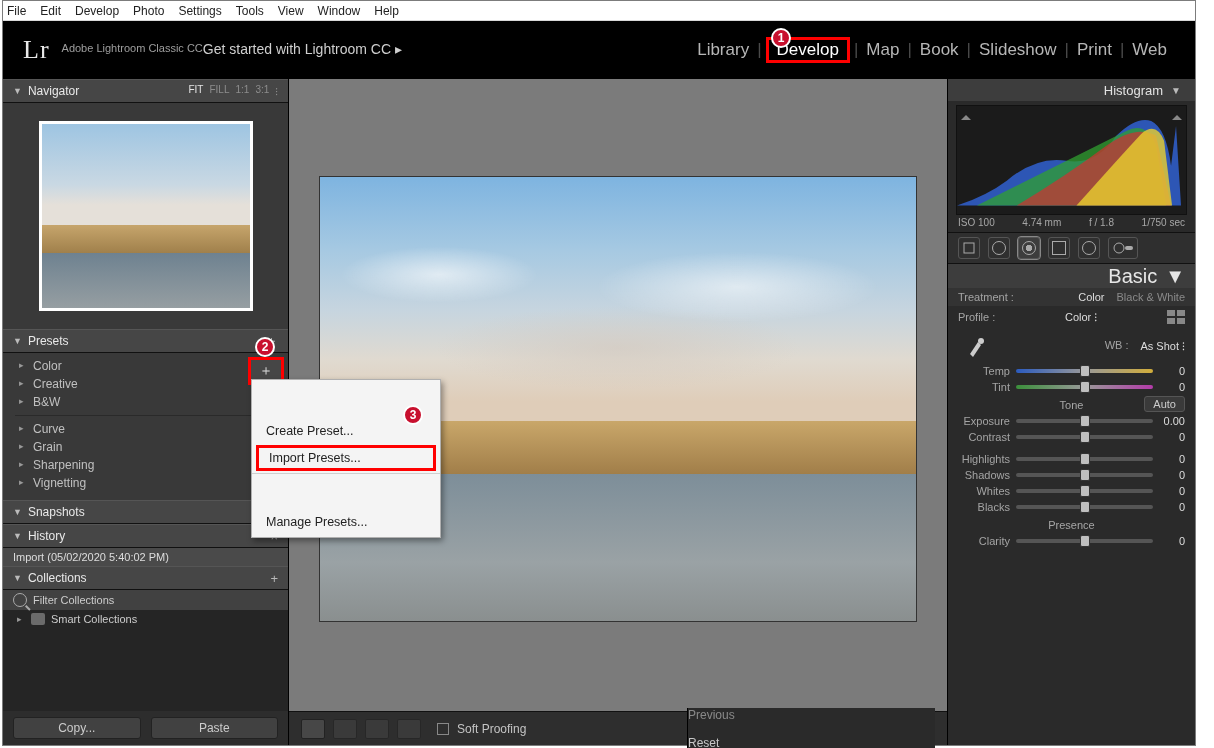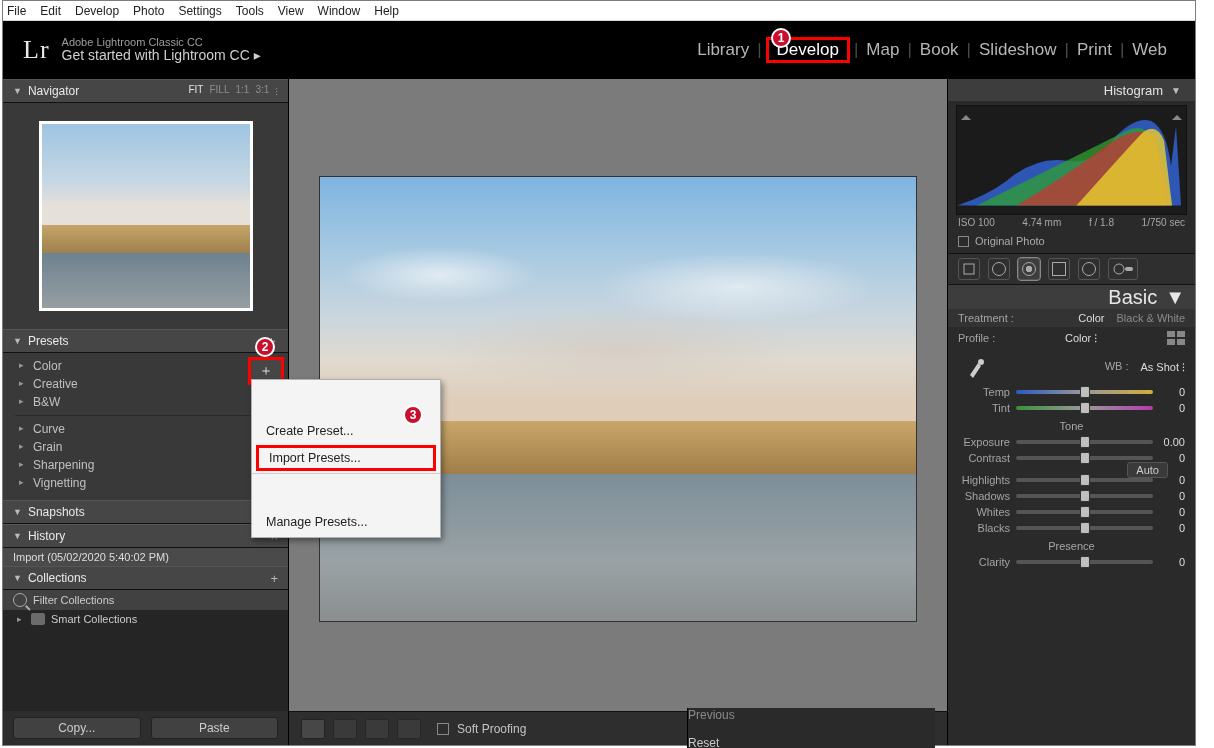--- a/index.html
+++ b/index.html
@@ -19,21 +19,21 @@
   *{box-sizing:border-box;font-family:"Segoe UI",Tahoma,sans-serif;}
   body{margin:0;background:#fff;overflow:hidden;width:1214px;height:748px;}
   .app-frame{position:absolute;left:2px;top:0;width:1194px;height:746px;border:1px solid #7c7c7c;background:var(--bg);}
   
   .os-menu{height:20px;background:#fff;display:flex;align-items:center;padding:0 4px;font-size:12px;color:#222;border-bottom:1px solid #d8d8d8;}
   .os-menu span{margin-right:14px;cursor:default;}
   
   .header{height:58px;background:#000;display:flex;align-items:center;padding:0 20px;}
   .identity{display:flex;align-items:center;}
   .logo{font-family:Georgia,serif;font-size:26px;color:#e8e8e8;letter-spacing:1px;margin-right:12px;}
-  .identity-text{display:flex;flex-direction:column;line-height:1.1;}
+  .identity-text{display:flex;line-height:1.1;}
   .identity-text .line1{font-size:11px;color:#9e9e9e;}
   .identity-text .line2{font-size:14px;color:#cfcfcf;}
   .modules{margin-left:auto;display:flex;align-items:center;font-size:17px;color:#b6b6b6;}
   .modules .mod{padding:0 8px;cursor:pointer;}
   .modules .sep{color:#4a4a4a;}
   .modules .active{color:#fff;}
   .callout{position:absolute;width:20px;height:20px;border-radius:50%;background:#c8102e;border:2px solid #fff;color:#fff;font-size:12px;font-weight:bold;display:flex;align-items:center;justify-content:center;z-index:50;}
   .callout.c1{left:768px;top:27px;}
   .callout.c2{left:252px;top:336px;}
   .callout.c3{left:400px;top:404px;}
@@ -114,21 +114,21 @@
   .grid-icon div{background:#888;}
   .dropper{width:20px;height:26px;margin:2px 0 2px 8px;}
   .slider-row{display:flex;align-items:center;padding:2px 10px;font-size:11px;}
   .slider-row .sl-lab{width:58px;text-align:right;color:#a4a4a4;padding-right:6px;}
   .slider-row .track{flex:1;height:4px;background:linear-gradient(90deg,#2b5bbf,#999 50%,#d1ad3b);border-radius:2px;position:relative;}
   .slider-row .track.gray{background:#555;}
   .slider-row .track.tint{background:linear-gradient(90deg,#3b8f3b,#999 50%,#b33ba9);}
   .slider-row .knob{position:absolute;left:50%;top:-4px;width:10px;height:12px;background:#bfbfbf;border:1px solid #333;border-radius:2px;transform:translateX(-50%);}
   .slider-row .num{width:32px;text-align:right;color:#ddd;}
   .section-title{text-align:center;font-size:11px;color:#a6a6a6;padding:4px 0 2px 0;position:relative;}
-  .auto-btn{position:absolute;right:27px;top:1px;border:1px solid #555;border-radius:3px;padding:1px 8px;font-size:11px;color:#ccc;background:#3a3a3a;margin-top:45px;}
+  .auto-btn{position:absolute;right:10px;top:1px;border:1px solid #555;border-radius:3px;padding:1px 8px;font-size:11px;color:#ccc;background:#3a3a3a;}
 
   .filler{flex:1;}
 
 </style>
 </head>
 <body>
 
 <div class="app-frame">
 
   <div class="os-menu">
@@ -282,24 +282,20 @@
         </svg>
         <div style="position:absolute;left:4px;top:4px;width:0;height:0;border:5px solid transparent;border-bottom-color:#888"></div>
         <div style="position:absolute;right:4px;top:4px;width:0;height:0;border:5px solid transparent;border-bottom-color:#888"></div>
       </div>
       <div class="histo-meta">
         <span>ISO 100</span>
         <span>4.74 mm</span>
         <span>f / 1.8</span>
         <span>1/750 sec</span>
       </div>
-      <div class="orig">
-        <span class="chk"></span>
-        <span>Original Photo</span>
-      </div>
       <div class="tool-row">
         <div class="tool">
             <svg width="14" height="14">
               <rect x="2" y="2" width="10" height="10" fill="none" stroke="#aaa"></rect>
             </svg>
           </div>
         <div class="tool circle"></div>
         <div class="tool dot" style="outline:1.5px solid #888;background:#3d3d3d"></div>
         <div class="tool rect"></div>
         <div class="tool circle"></div>

